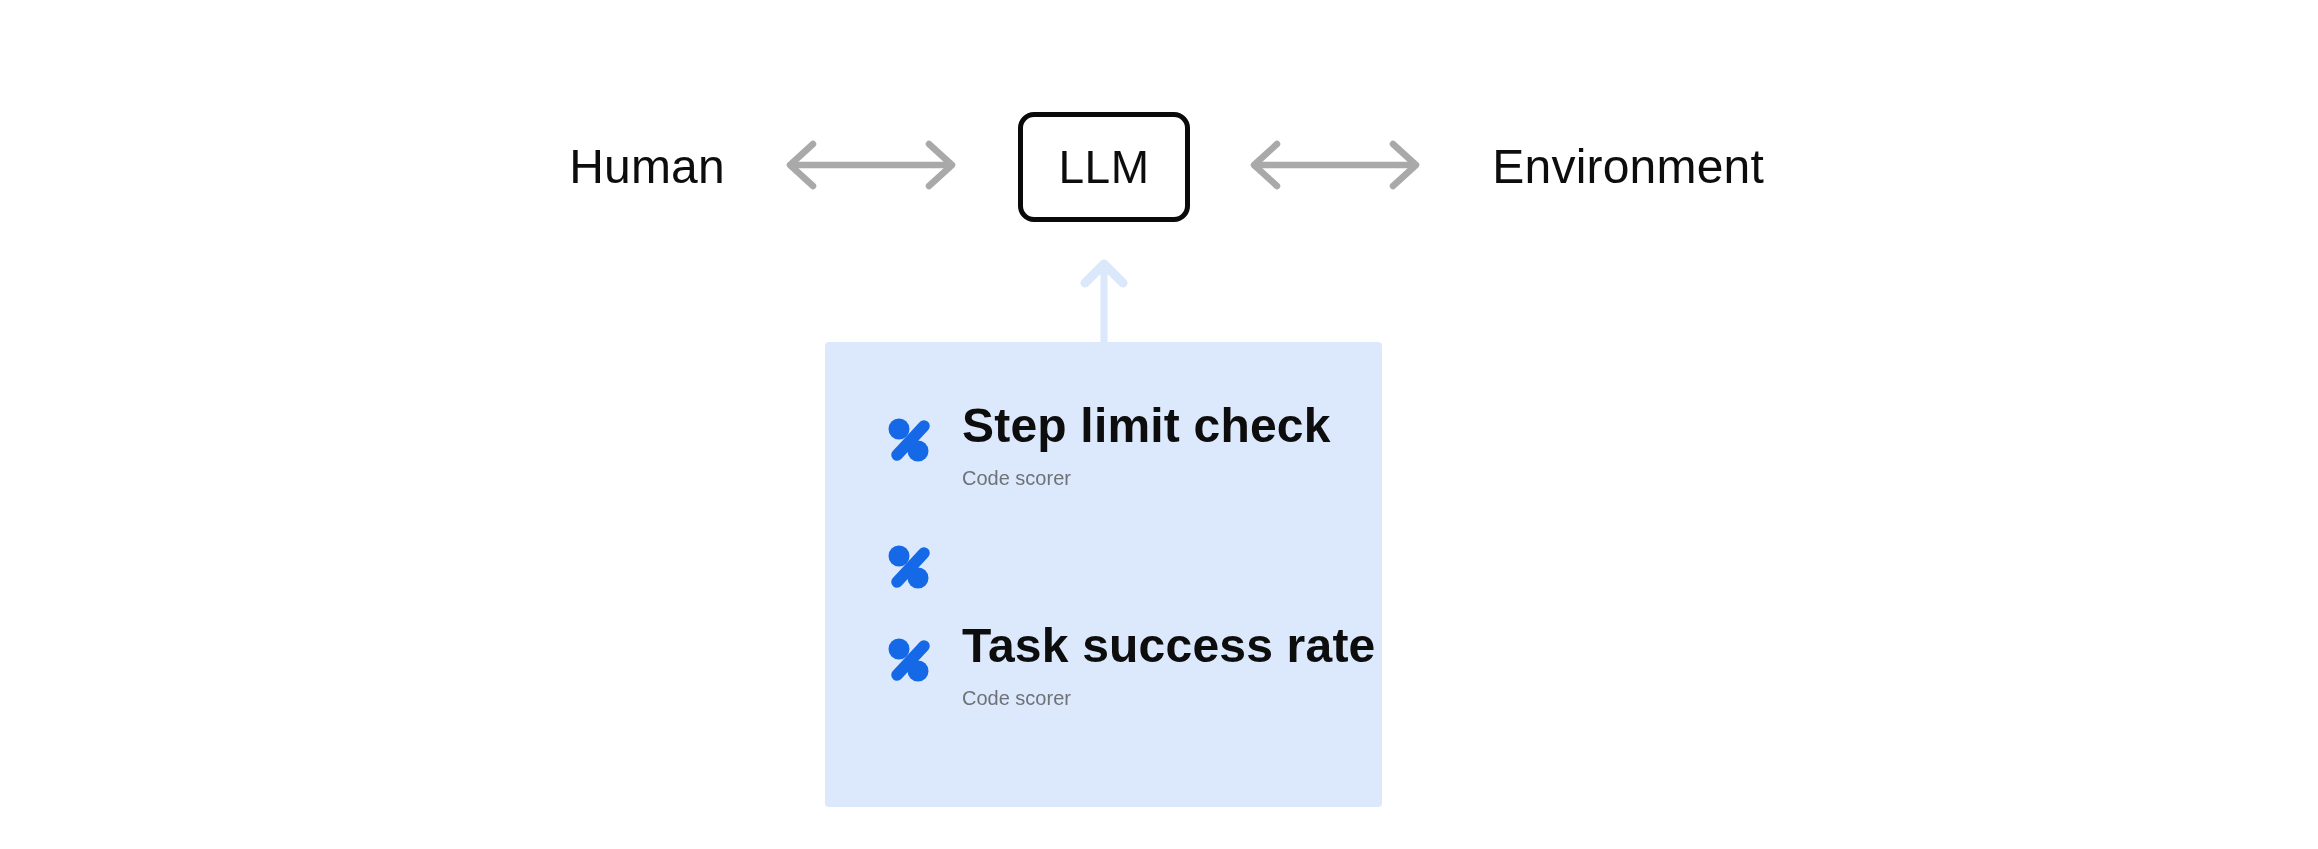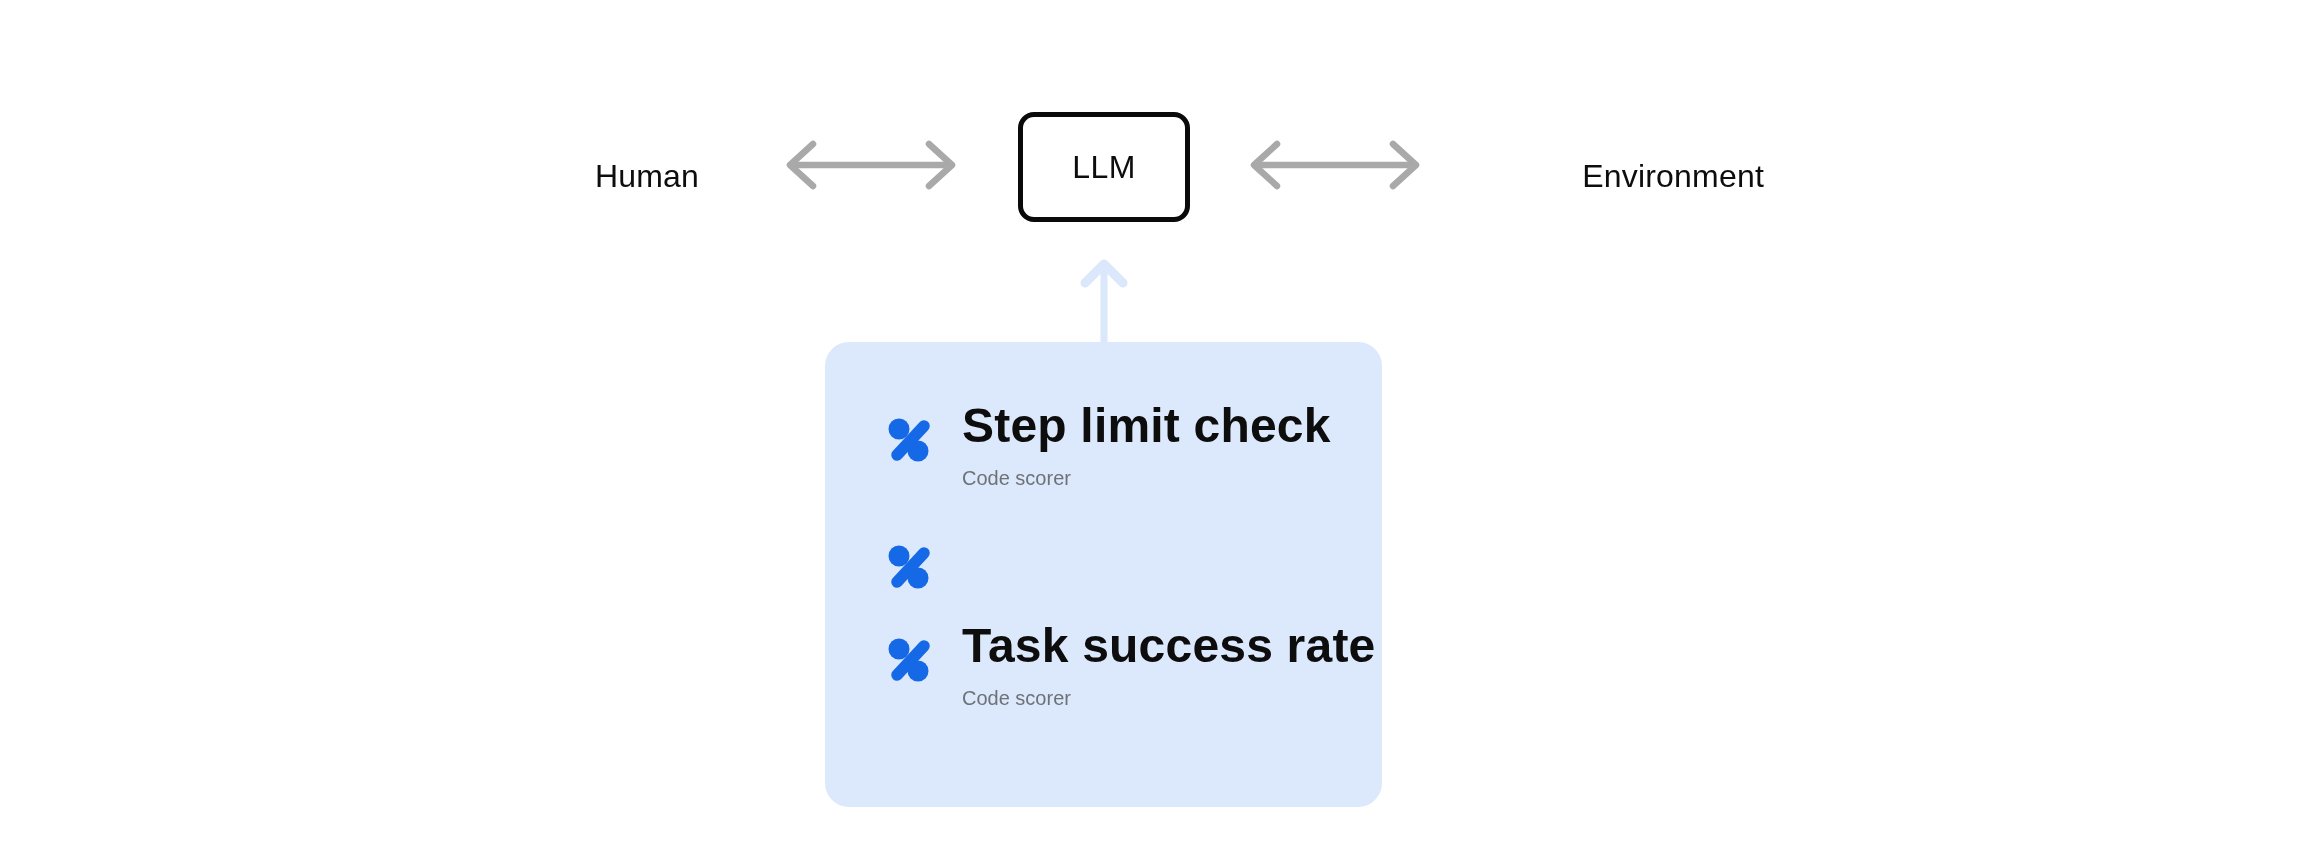--- a/index.html
+++ b/index.html
@@ -15,52 +15,52 @@
   body{
     width:2318px;height:849px;position:relative;overflow:hidden;
     font-family:"Liberation Sans","DejaVu Sans",sans-serif;
     color:var(--ink);
   }
   .canvas{position:absolute;inset:0;}
 
   
   .node-label{
     position:absolute;
-    font-size:32px;font-weight:500;letter-spacing:0.2px;
+    font-size:48px;font-weight:500;letter-spacing:0.2px;
     color:var(--ink);white-space:nowrap;
-    top:150px;line-height:52px;text-align:center;
+    top:141px;line-height:52px;text-align:center;
   }
   #human-label{left:527px;width:240px;}
   #environment-label{left:1464px;width:300px;text-align:right;}
 
   
   .llm-box{
     position:absolute;left:1018px;top:112px;width:172px;height:110px;
     background:#ffffff;border:5px solid #0a0a0a;border-radius:16px;
     display:flex;align-items:center;justify-content:center;
   }
-  .llm-box span{font-size:32px;font-weight:500;letter-spacing:0.5px;color:var(--ink);}
+  .llm-box span{font-size:46px;font-weight:500;letter-spacing:0.5px;color:var(--ink);}
 
   
   .h-arrow{position:absolute;top:137px;width:178px;height:56px;}
   #arrow-human-llm{left:782px;}
   #arrow-llm-env{left:1246px;}
   .h-arrow path{stroke:var(--arrow-gray);stroke-width:6.5;fill:none;
     stroke-linecap:round;stroke-linejoin:round;}
 
   
   .up-arrow{position:absolute;left:1074px;top:256px;width:60px;height:90px;}
   .up-arrow path{stroke:var(--soft-arrow-blue);fill:none;stroke-linejoin:round;}
   .up-arrow .tail{stroke-width:7;}
   .up-arrow .head{stroke-width:9;stroke-linecap:round;}
 
   
   .panel{
     position:absolute;left:825px;top:342px;width:557px;height:465px;
-    background:var(--panel-blue);border-radius:24px;
+    background:var(--panel-blue);border-radius:4px;
     padding:55px 56px 0 62px;
     display:flex;flex-direction:column;gap:27px;
   }
   .scorer-item{display:flex;flex-direction:row;}
   .scorer-icon{width:44px;height:46px;flex:0 0 44px;margin-top:20px;}
   .scorer-icon circle{fill:var(--accent-blue);}
   .scorer-icon line{stroke:var(--accent-blue);stroke-width:11.5;stroke-linecap:round;}
   .scorer-text{margin-left:31px;display:flex;flex-direction:column;}
   .scorer-title{
     font-size:48px;line-height:58px;font-weight:600;

